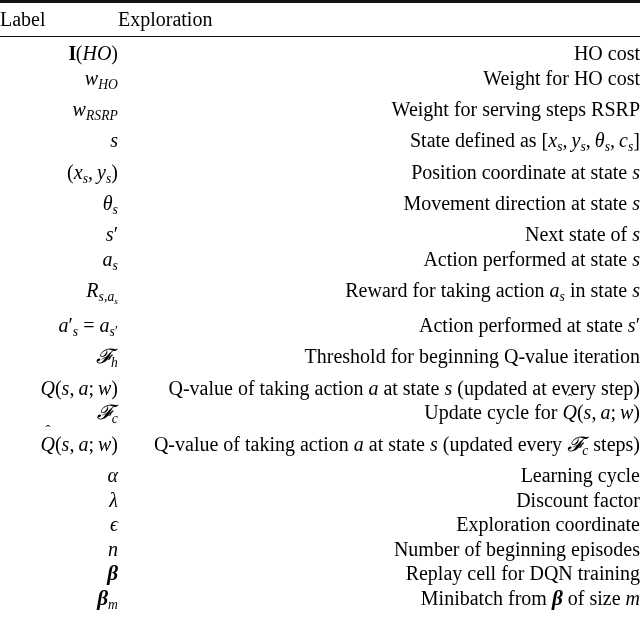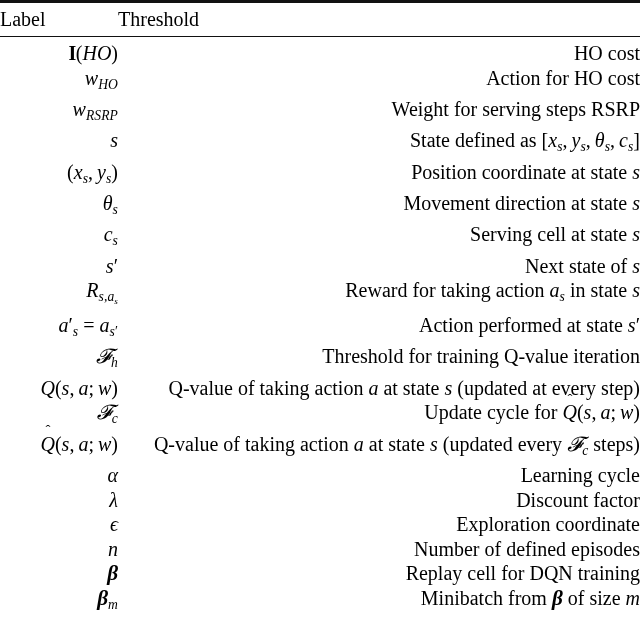--- a/index.html
+++ b/index.html
@@ -110,33 +110,33 @@
 
 <div class="table-wrap">
   <table class="notation">
     <colgroup>
       <col class="c-label">
       <col class="c-def">
     </colgroup>
     <thead>
       <tr class="rule-head">
         <th>Label</th>
-        <th>Threshold</th>
+        <th>Exploration</th>
       </tr>
     </thead>
     <tbody>
 
       <tr>
         <td><span class="m"><span class="bb">I</span><span class="paren">(</span>HO<span class="paren">)</span></span></td>
         <td>HO cost</td>
       </tr>
 
       <tr>
         <td><span class="m">w<span class="sub">HO</span></span></td>
-        <td>Action for HO cost</td>
+        <td>Weight for HO cost</td>
       </tr>
 
       <tr>
         <td><span class="m">w<span class="sub">RSRP</span></span></td>
         <td>Weight for serving steps RSRP</td>
       </tr>
 
       <tr>
         <td><span class="m">s</span></td>
         <td>State defined as <span class="m"><span class="brk">[</span>x<span class="sub">s</span><span class="comma">,</span> y<span class="sub">s</span><span class="comma">,</span> θ<span class="sub">s</span><span class="comma">,</span> c<span class="sub">s</span><span class="brk">]</span></span></td>
@@ -145,44 +145,44 @@
       <tr>
         <td><span class="m"><span class="paren">(</span>x<span class="sub">s</span><span class="comma">,</span> y<span class="sub">s</span><span class="paren">)</span></span></td>
         <td>Position coordinate at state <span class="m">s</span></td>
       </tr>
 
       <tr>
         <td><span class="m greek">θ<span class="sub">s</span></span></td>
         <td>Movement direction at state <span class="m">s</span></td>
       </tr>
 
-      <tr>
-        <td><span class="m">c<span class="sub">s</span></span></td>
-        <td>Serving cell at state <span class="m">s</span></td>
-      </tr>
 
       <tr>
         <td><span class="m">s<span class="prime">′</span></span></td>
         <td>Next state of <span class="m">s</span></td>
       </tr>
 
+      <tr>
+        <td><span class="m">a<span class="sub">s</span></span></td>
+        <td>Action performed at state <span class="m">s</span></td>
+      </tr>
 
       <tr>
         <td><span class="m">R<span class="sub">s<span class="sub-up">,</span>a<span class="sub">s</span></span></span></td>
         <td>Reward for taking action <span class="m">a<span class="sub">s</span></span> in state <span class="m">s</span></td>
       </tr>
 
       <tr>
         <td><span class="m">a<span class="prime">′</span><span class="sub">s</span> <span class="mup">=</span> a<span class="sub">s<span class="prime">′</span></span></span></td>
         <td>Action performed at state <span class="m">s<span class="prime">′</span></span></td>
       </tr>
 
       <tr>
         <td><span class="cal">𝓕</span><span class="m"><span class="sub">h</span></span></td>
-        <td>Threshold for training Q-value iteration</td>
+        <td>Threshold for beginning Q-value iteration</td>
       </tr>
 
       <tr>
         <td><span class="m">Q<span class="paren">(</span>s<span class="comma">,</span> a<span class="comma">;</span> w<span class="paren">)</span></span></td>
         <td>Q-value of taking action <span class="m">a</span> at state <span class="m">s</span> (updated at every step)</td>
       </tr>
 
       <tr>
         <td><span class="cal">𝓕</span><span class="m"><span class="sub">c</span></span></td>
         <td>Update cycle for <span class="m"><span class="hat-wrap">Q<span class="hat">̂</span></span><span class="paren">(</span>s<span class="comma">,</span> a<span class="comma">;</span> w<span class="paren">)</span></span></td>
@@ -203,21 +203,21 @@
         <td>Discount factor</td>
       </tr>
 
       <tr>
         <td><span class="m greek">ϵ</span></td>
         <td>Exploration coordinate</td>
       </tr>
 
       <tr>
         <td><span class="m">n</span></td>
-        <td>Number of defined episodes</td>
+        <td>Number of beginning episodes</td>
       </tr>
 
       <tr>
         <td><span class="bbeta">β</span></td>
         <td>Replay cell for DQN training</td>
       </tr>
 
       <tr>
         <td><span class="bbeta">β</span><span class="m"><span class="sub">m</span></span></td>
         <td>Minibatch from <span class="bbeta">β</span> of size <span class="m">m</span></td>

